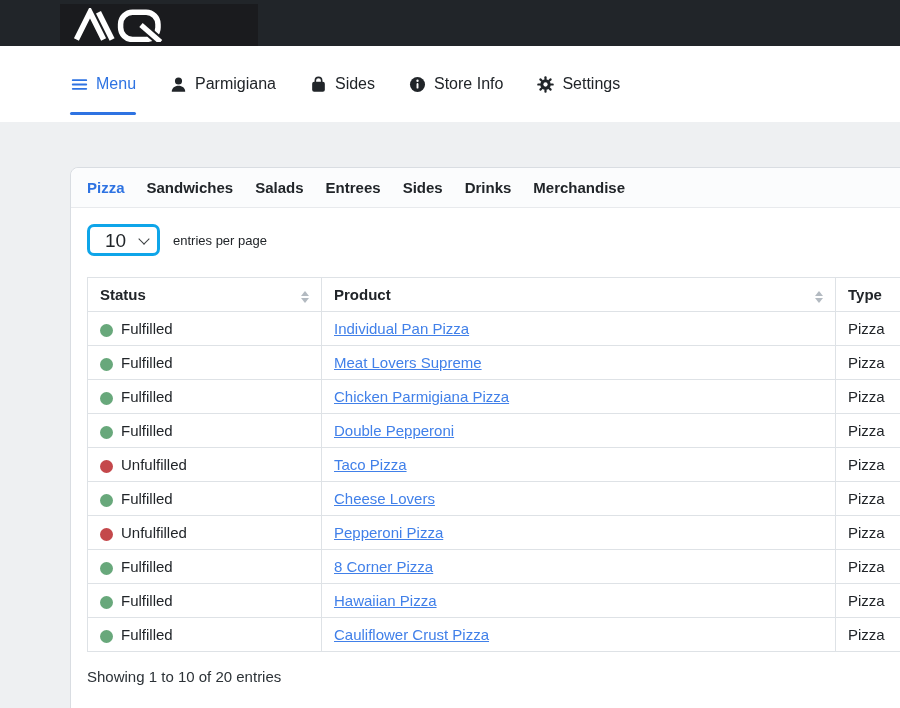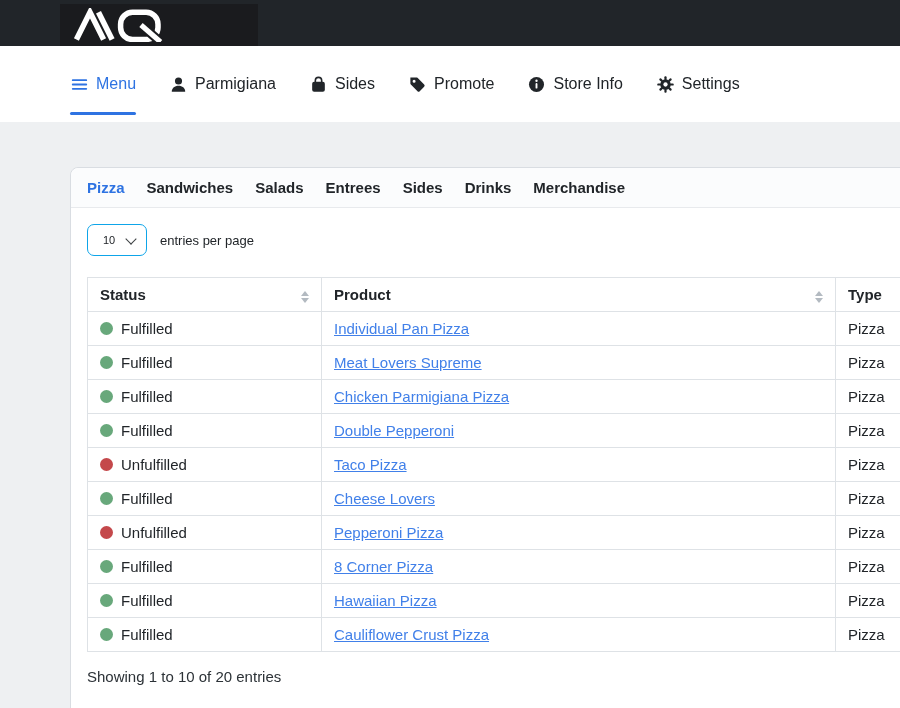--- a/index.html
+++ b/index.html
@@ -33,40 +33,40 @@
   .card{position:absolute; left:70px; top:167px; width:880px; height:620px; background:#fff;
     border:1px solid var(--card-border); border-radius:8px;}
   .card-header{background:#fbfcfd; border-bottom:1px solid #e8eaed; border-radius:8px 8px 0 0;
     padding:11px 16px; display:flex; gap:22px; align-items:center;}
   .tab{font-weight:700; font-size:15px; color:var(--text); cursor:pointer; white-space:nowrap;}
   .tab.active{color:var(--accent);}
   .card-body{padding:16px;}
   .entries-row{display:flex; align-items:center; gap:13px;}
   .select-wrap{position:relative; display:inline-block;}
   select.page-size{appearance:none; -webkit-appearance:none; -moz-appearance:none;
-    border:1px solid #0ea5e9; border-radius:7px; background:#fff; font-size:11px; color:var(--text);
+    border:3px solid #0ea5e9; border-radius:7px; background:#fff; font-size:19px; color:var(--text);
     padding:0 30px 0 15px; height:32px; font-family:inherit;}
   .select-wrap::after{content:''; position:absolute; right:12px; top:11px; width:7px; height:7px;
     border-right:1.8px solid #3c4043; border-bottom:1.8px solid #3c4043;
     transform:rotate(45deg); pointer-events:none;}
   .entries-label{font-size:13px;}
   
   table{border-collapse:collapse; margin-top:21px; width:920px; table-layout:fixed;
     background:#fff; font-size:15px;}
   th,td{border:1px solid var(--table-border); padding:8px 12px; text-align:left; vertical-align:middle;}
   th{font-weight:700;}
   th:nth-child(1),td:nth-child(1){width:234px;}
   th:nth-child(2),td:nth-child(2){width:514px;}
   th:nth-child(3),td:nth-child(3){width:172px;}
   .th-inner{display:flex; align-items:flex-end; justify-content:space-between;}
   .sort{display:flex; flex-direction:column; gap:2px; margin-left:8px;}
   .sort i{display:block; width:0; height:0; border-left:4px solid transparent; border-right:4px solid transparent;}
   .sort .up{border-bottom:5px solid var(--sort);}
   .sort .down{border-top:5px solid var(--sort);}
-  .status-cell{display:flex; align-items:center; gap:8px;}
+  .status-cell{display:flex; align-items:flex-end; gap:8px;}
   .dot{width:13px; height:13px; border-radius:50%; flex:none;}
   .dot.green{background:var(--green);}
   .dot.red{background:var(--red);}
   a.product-link{color:var(--link); text-decoration:underline; cursor:pointer;}
   .summary{margin-top:16px; font-size:15px; color:#2c3237;}
 </style>
 </head>
 <body>
 
 <div class="topbar">
@@ -106,28 +106,20 @@
   <div class="nav-item">
     <span class="nav-icon">
         <svg viewBox="0 0 24 24">
           <path fill="none" stroke="currentColor" stroke-width="2" d="M8 10V7a4 4 0 0 1 8 0v3"></path>
           <rect x="4" y="8.5" width="16" height="12.5" rx="2.5" fill="currentColor"></rect>
         </svg>
       </span>
     <span class="nav-label">Sides</span>
   </div>
 
-  <div class="nav-item">
-    <span class="nav-icon">
-        <svg viewBox="0 0 24 24">
-          <path fill="currentColor" fill-rule="evenodd" d="M3 3h7.6c.5 0 1 .2 1.4.6l8.4 8.4a2 2 0 0 1 0 2.8l-5.6 5.6a2 2 0 0 1-2.8 0L3.6 12A2 2 0 0 1 3 10.6V3zm4.7 3.1a1.9 1.9 0 1 0 0 3.8 1.9 1.9 0 0 0 0-3.8z"></path>
-        </svg>
-      </span>
-    <span class="nav-label">Promote</span>
-  </div>
 
   <div class="nav-item">
     <span class="nav-icon">
         <svg viewBox="0 0 24 24">
           <circle cx="12" cy="12" r="9.5" fill="currentColor"></circle>
           <rect x="10.8" y="10.2" width="2.4" height="7" rx="1.2" fill="#fff"></rect>
           <circle cx="12" cy="7.3" r="1.5" fill="#fff"></circle>
         </svg>
       </span>
     <span class="nav-label">Store Info</span>

